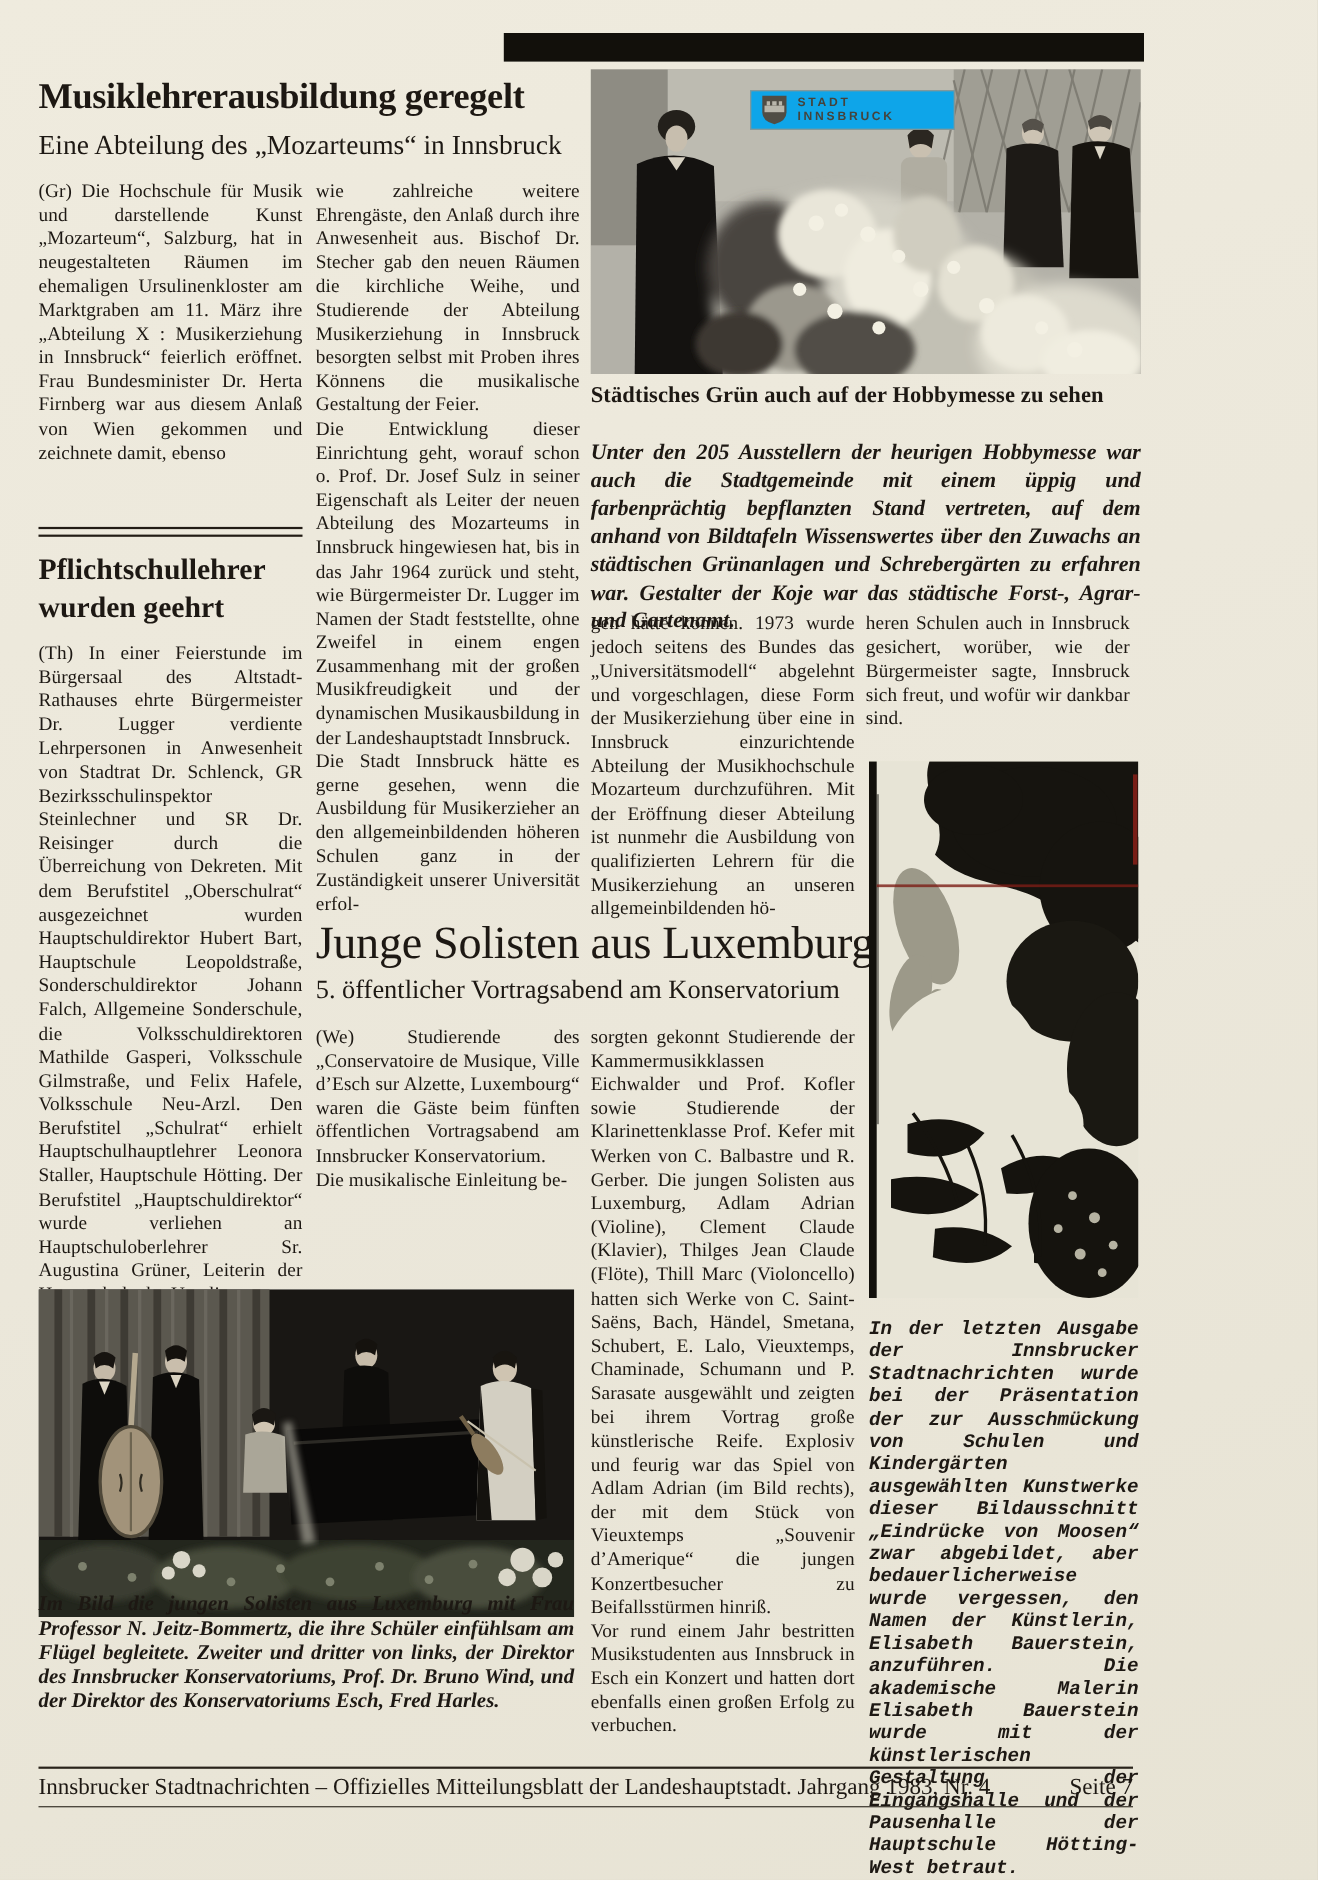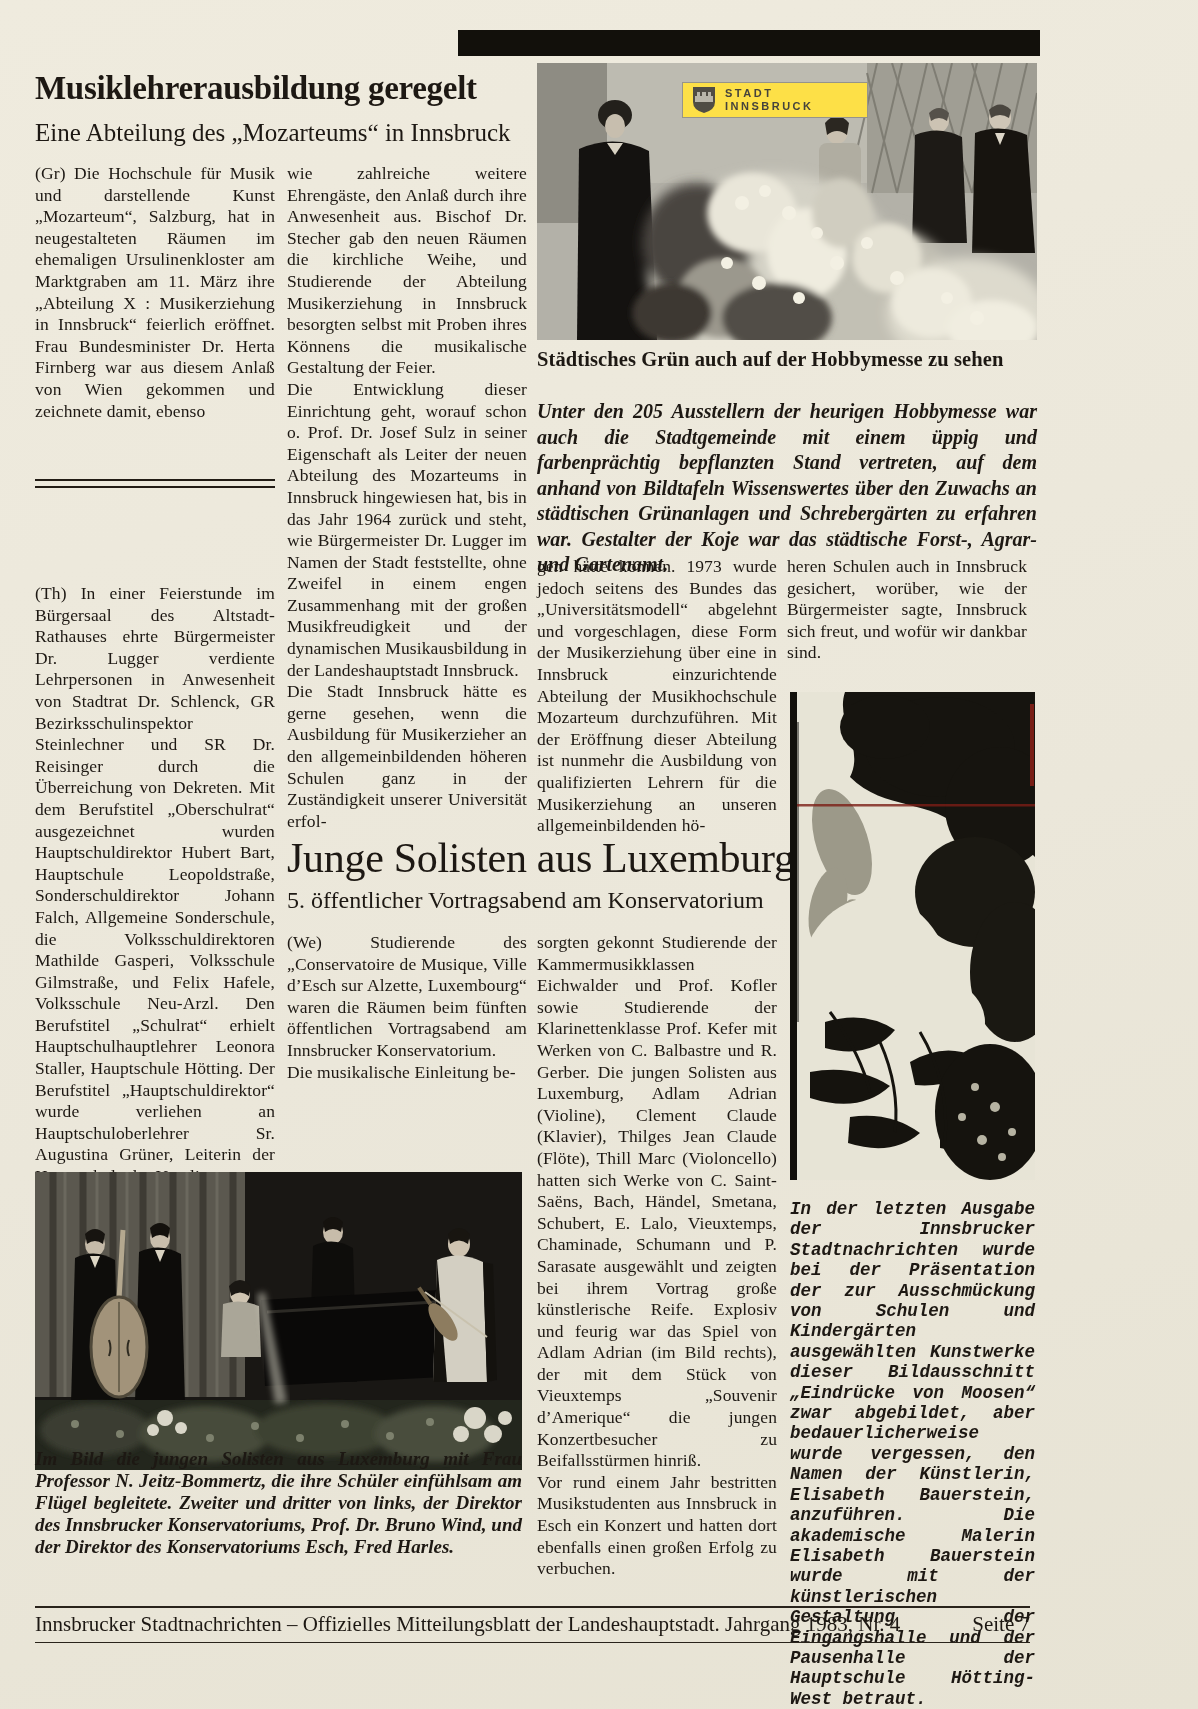--- a/index.html
+++ b/index.html
@@ -22,21 +22,21 @@
   .hobbycap{font-size:20px;line-height:25.5px;text-align:justify;}
   .artcap{font-size:17.5px;line-height:20.4px;text-align:justify;}
   .solcap{font-size:19px;line-height:22px;text-align:justify;}
   .credit-inline{text-align:right;margin-top:-22px;}
   .credit-line{text-align:right;margin-top:2px;}
   .topbar{background:#12100b;}
   .photo{overflow:hidden;background:#b9b6ad;}
   .photo svg{display:block;}
   .sign{
     position:absolute;left:145px;top:19px;width:186px;height:36px;
-    background:#fde047;border:1px solid #96948a;
+    background:#0ea5e9;border:1px solid #96948a;
     display:flex;align-items:center;gap:9px;padding:0 9px;box-sizing:border-box;
   }
   .sign-text{font-family:"Liberation Sans",sans-serif;font-weight:bold;
     font-size:11px;line-height:13px;letter-spacing:2.5px;color:#45433c;}
   .footer-row{display:flex;justify-content:space-between;font-size:21px;}
   .frule-top{border-top:2.5px solid #29231b;}
   .frule-bot{border-top:1.5px solid #29231b;}
 </style>
 </head>
 <body>
@@ -60,20 +60,21 @@
 
   <div class="abs jt" style="left:537px;top:556px;width:240px;">
       <p>gen hätte können. 1973 wurde jedoch seitens des Bundes das „Universitätsmodell“ abgelehnt und vorgeschlagen, diese Form der Musikerziehung über eine in Innsbruck einzurichtende Abteilung der Musikhochschule Mozarteum durchzuführen. Mit der Eröffnung dieser Abteilung ist nunmehr die Ausbildung von qualifizierten Lehrern für die Musikerziehung an unseren allgemeinbildenden hö-</p>
     </div>
 
   <div class="abs jt" style="left:787px;top:556px;width:240px;">
       <p>heren Schulen auch in Innsbruck gesichert, worüber, wie der Bürgermeister sagte, Innsbruck sich freut, und wofür wir dankbar sind.</p>
     </div>
 
   <div class="abs rule-double" style="left:35px;top:479px;width:240px;"></div>
+  <div class="abs sechead" style="left:35px;top:500px;width:252px;">Pflichtschullehrer wurden geehrt</div>
   <div class="abs jt" style="left:35px;top:583px;width:240px;">
       <p>(Th) In einer Feierstunde im Bürgersaal des Altstadt-Rathauses ehrte Bürgermeister Dr. Lugger verdiente Lehrpersonen in Anwesenheit von Stadtrat Dr. Schlenck, GR Bezirksschulinspektor Steinlechner und SR Dr. Reisinger durch die Überreichung von Dekreten. Mit dem Berufstitel „Oberschulrat“ ausgezeichnet wurden Hauptschuldirektor Hubert Bart, Hauptschule Leopoldstraße, Sonderschuldirektor Johann Falch, Allgemeine Sonderschule, die Volksschuldirektoren Mathilde Gasperi, Volksschule Gilmstraße, und Felix Hafele, Volksschule Neu-Arzl. Den Berufstitel „Schulrat“ erhielt Hauptschulhauptlehrer Leonora Staller, Hauptschule Hötting. Der Berufstitel „Hauptschuldirektor“ wurde verliehen an Hauptschuloberlehrer Sr. Augustina Grüner, Leiterin der Hauptschule der Ursulinen.</p>
     </div>
 
   <div class="abs photo" style="left:537px;top:63px;width:500px;height:277px;">
     <svg width="500" height="277" viewBox="0 0 500 277">
       <defs>
         <filter id="soft">
             <feGaussianBlur stdDeviation="3"></feGaussianBlur>
           </filter>
@@ -163,21 +164,21 @@
     </div>
   </div>
   <div class="abs captitle" style="left:537px;top:348px;width:500px;">Städtisches Grün auch auf der Hobbymesse zu sehen</div>
   <div class="abs capitalic hobbycap" style="left:537px;top:379px;width:500px;">
       <p>Unter den 205 Ausstellern der heurigen Hobbymesse war auch die Stadtgemeinde mit einem üppig und farbenprächtig bepflanzten Stand vertreten, auf dem anhand von Bildtafeln Wissenswertes über den Zuwachs an städtischen Grünanlagen und Schrebergärten zu erfahren war. Gestalter der Koje war das städtische Forst-, Agrar- und Gartenamt.</p>
     </div>
 
   <div class="abs headline2" style="left:287px;top:834px;">Junge Solisten aus Luxemburg</div>
   <div class="abs subhead2" style="left:287px;top:887px;">5. öffentlicher Vortragsabend am Konservatorium</div>
   <div class="abs jt" style="left:287px;top:932px;width:240px;">
-      <p>(We) Studierende des „Conservatoire de Musique, Ville d’Esch sur Alzette, Luxembourg“ waren die Räumen beim fünften öffentlichen Vortragsabend am Innsbrucker Konservatorium.</p>
+      <p>(We) Studierende des „Conservatoire de Musique, Ville d’Esch sur Alzette, Luxembourg“ waren die Gäste beim fünften öffentlichen Vortragsabend am Innsbrucker Konservatorium.</p>
       <p>Die musikalische Einleitung be-</p>
     </div>
   <div class="abs jt" style="left:537px;top:932px;width:240px;">
       <p>sorgten gekonnt Studierende der Kammermusikklassen Eichwalder und Prof. Kofler sowie Studierende der Klarinettenklasse Prof. Kefer mit Werken von C. Balbastre und R. Gerber. Die jungen Solisten aus Luxemburg, Adlam Adrian (Violine), Clement Claude (Klavier), Thilges Jean Claude (Flöte), Thill Marc (Violoncello) hatten sich Werke von C. Saint-Saëns, Bach, Händel, Smetana, Schubert, E. Lalo, Vieuxtemps, Chaminade, Schumann und P. Sarasate ausgewählt und zeigten bei ihrem Vortrag große künstlerische Reife. Explosiv und feurig war das Spiel von Adlam Adrian (im Bild rechts), der mit dem Stück von Vieuxtemps „Souvenir d’Amerique“ die jungen Konzertbesucher zu Beifallsstürmen hinriß.</p>
       <p>Vor rund einem Jahr bestritten Musikstudenten aus Innsbruck in Esch ein Konzert und hatten dort ebenfalls einen großen Erfolg zu verbuchen.</p>
     </div>
 
   <div class="abs photo" style="left:35px;top:1172px;width:487px;height:298px;">
     <svg width="487" height="298" viewBox="0 0 487 298">
       <defs>

